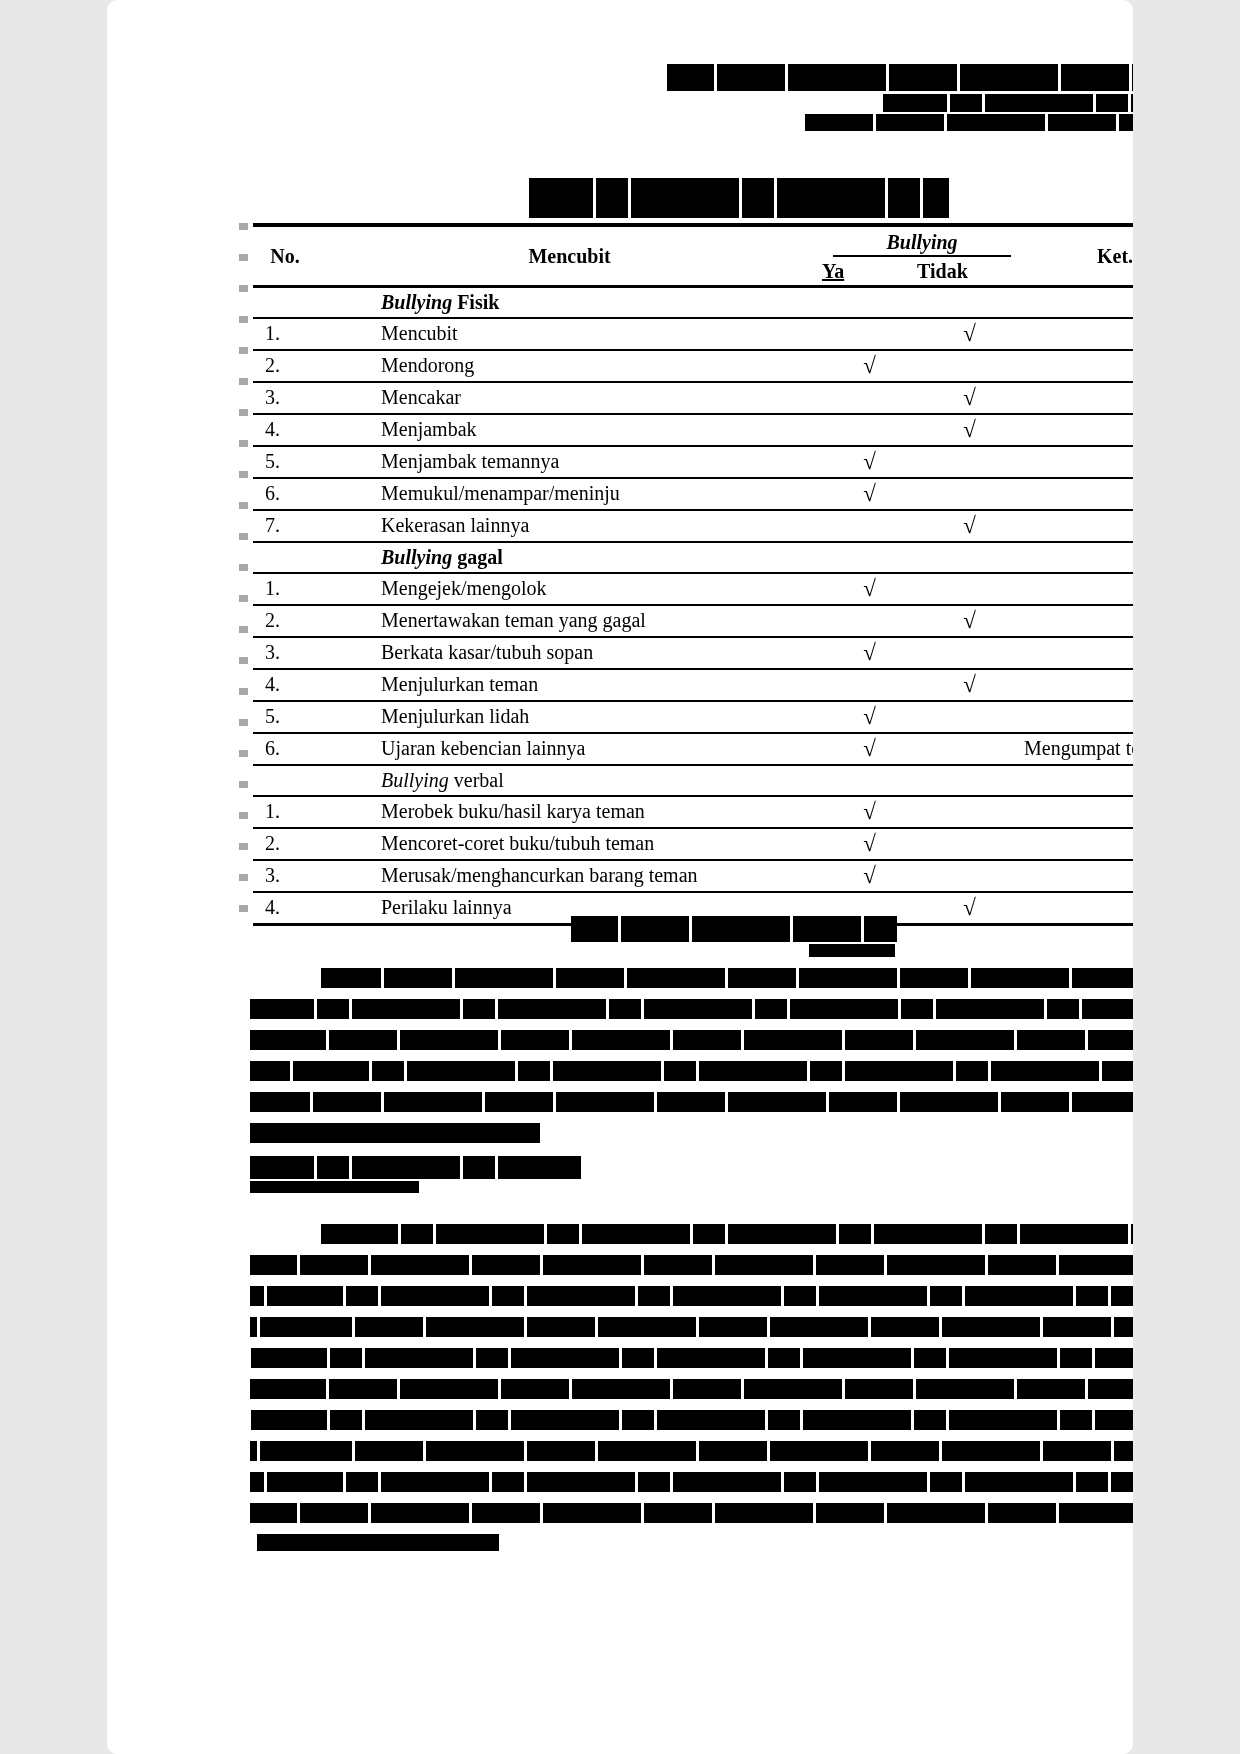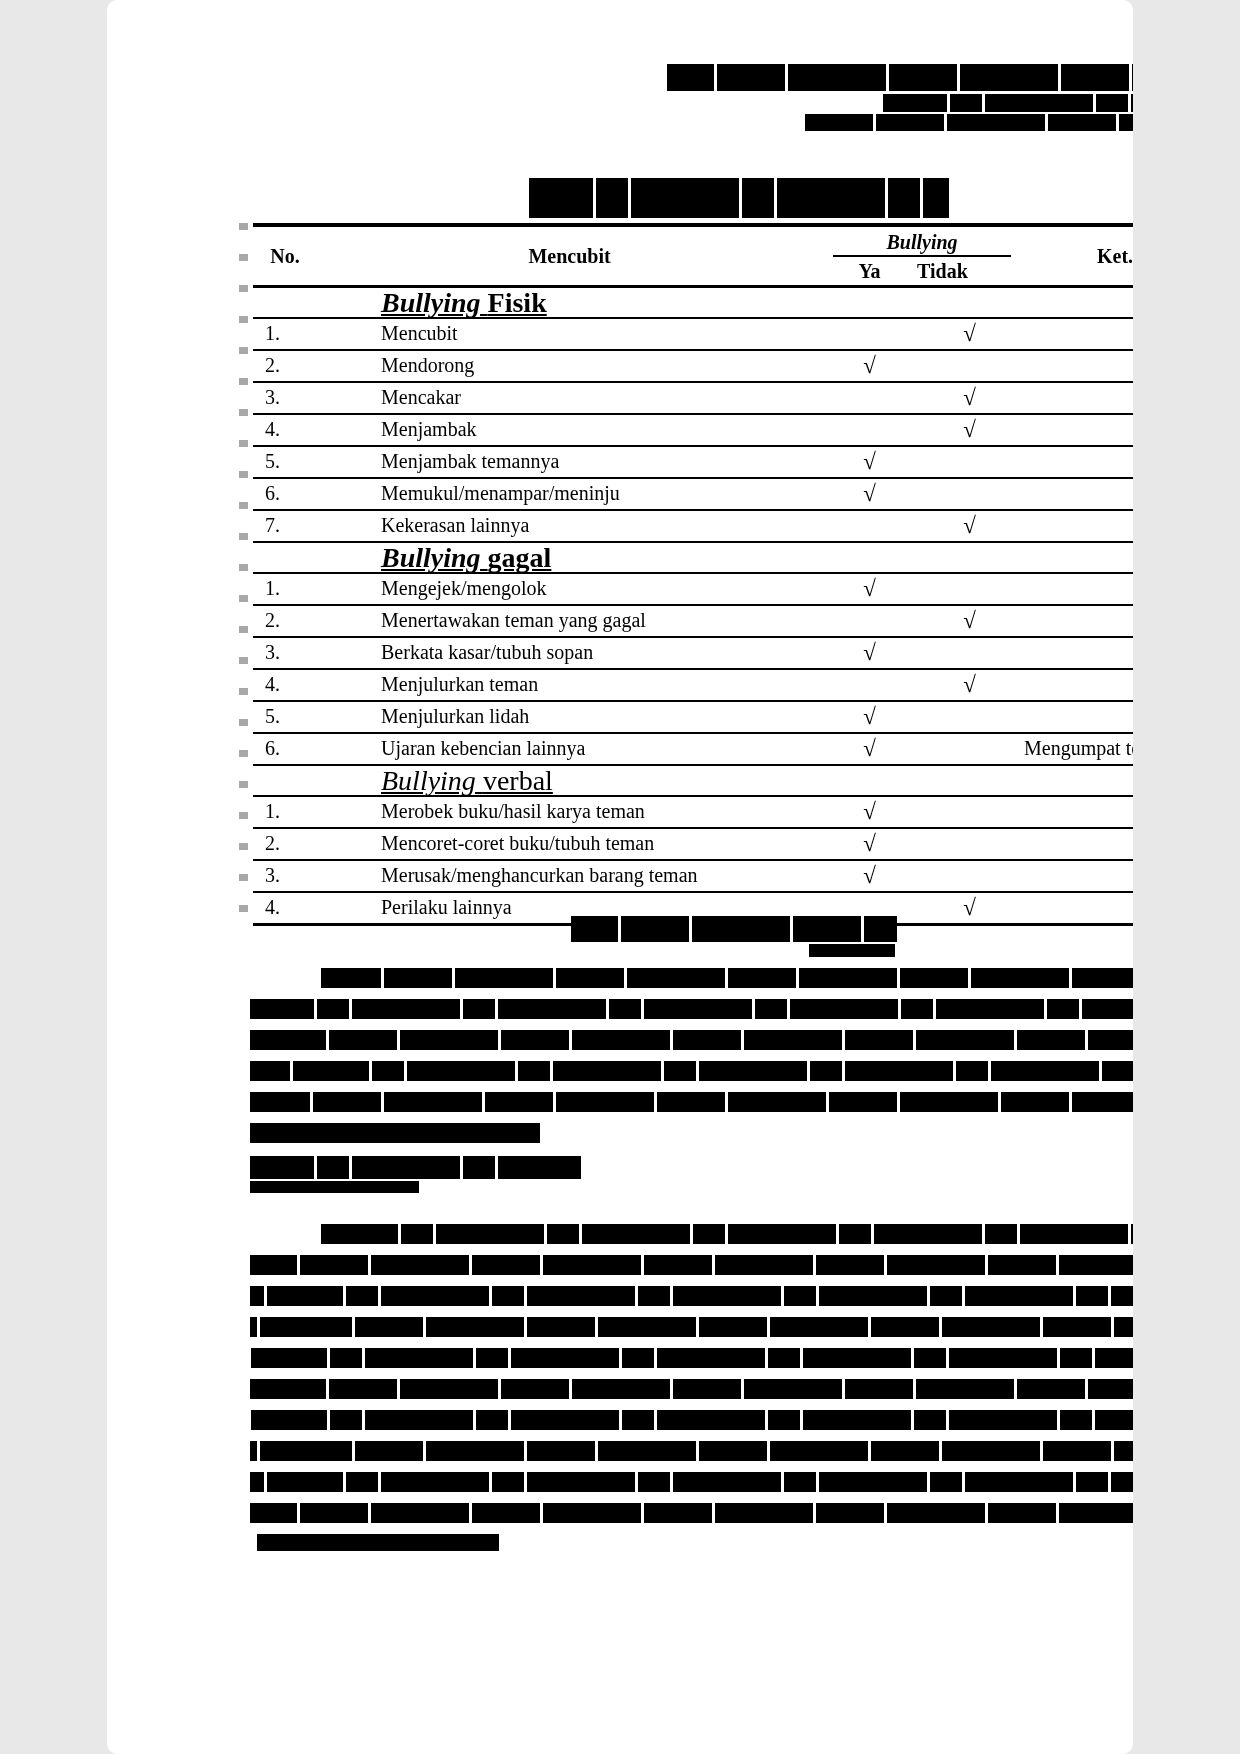--- a/index.html
+++ b/index.html
@@ -38,33 +38,33 @@
 
   .thead{display:flex;border-bottom:3px solid #000;font-weight:bold;height:58px;}
   .th{display:flex;align-items:center;justify-content:center;}
   .col-no{width:64px;}
   .col-per{width:505px;}
   .col-bul{width:200px;flex-direction:column;justify-content:flex-start;}
   .col-ket{width:186px;}
   .bul-top{font-style:italic;height:28px;line-height:30px;}
   .bul-rule{width:178px;border-bottom:2px solid #000;}
   .bul-bottom{display:flex;width:100%;height:28px;line-height:28px;}
-  .bul-bottom .half-ya{width:95px;text-align:center;}
+  .bul-bottom .half-ya{width:95px;text-align:left;text-decoration:underline;}
   .bul-bottom .half-tidak{width:105px;text-align:left;}
 
   .row{display:flex;border-bottom:2px solid #000;min-height:29px;align-items:flex-start;}
   .row:last-child{border-bottom:3px solid #000;}
   .cell{line-height:29px;}
   .c-no{width:64px;padding-left:12px;box-sizing:border-box;}
   .c-per{width:505px;padding-left:64px;box-sizing:border-box;}
   .c-ya{width:95px;text-align:center;}
   .c-tidak{width:105px;text-align:center;}
   .c-ket{width:186px;padding:1px 2px 3px 2px;box-sizing:border-box;line-height:26px;}
   .check{font-size:23px;}
-  .section-row .c-per{font-size:28px;text-decoration:underline;}
+  .section-row .c-per{font-size:20px;}
   .sec-it{font-style:italic;}
   .sec-bold{font-weight:bold;}
 
   
   .pagenum{position:absolute;left:1042px;top:1656px;width:46px;height:25px;background:#000;}
   .pagenum::before{content:"";position:absolute;left:-9px;top:7px;width:10px;height:10px;background:#000;}
 </style>
 </head>
 <body>
 

